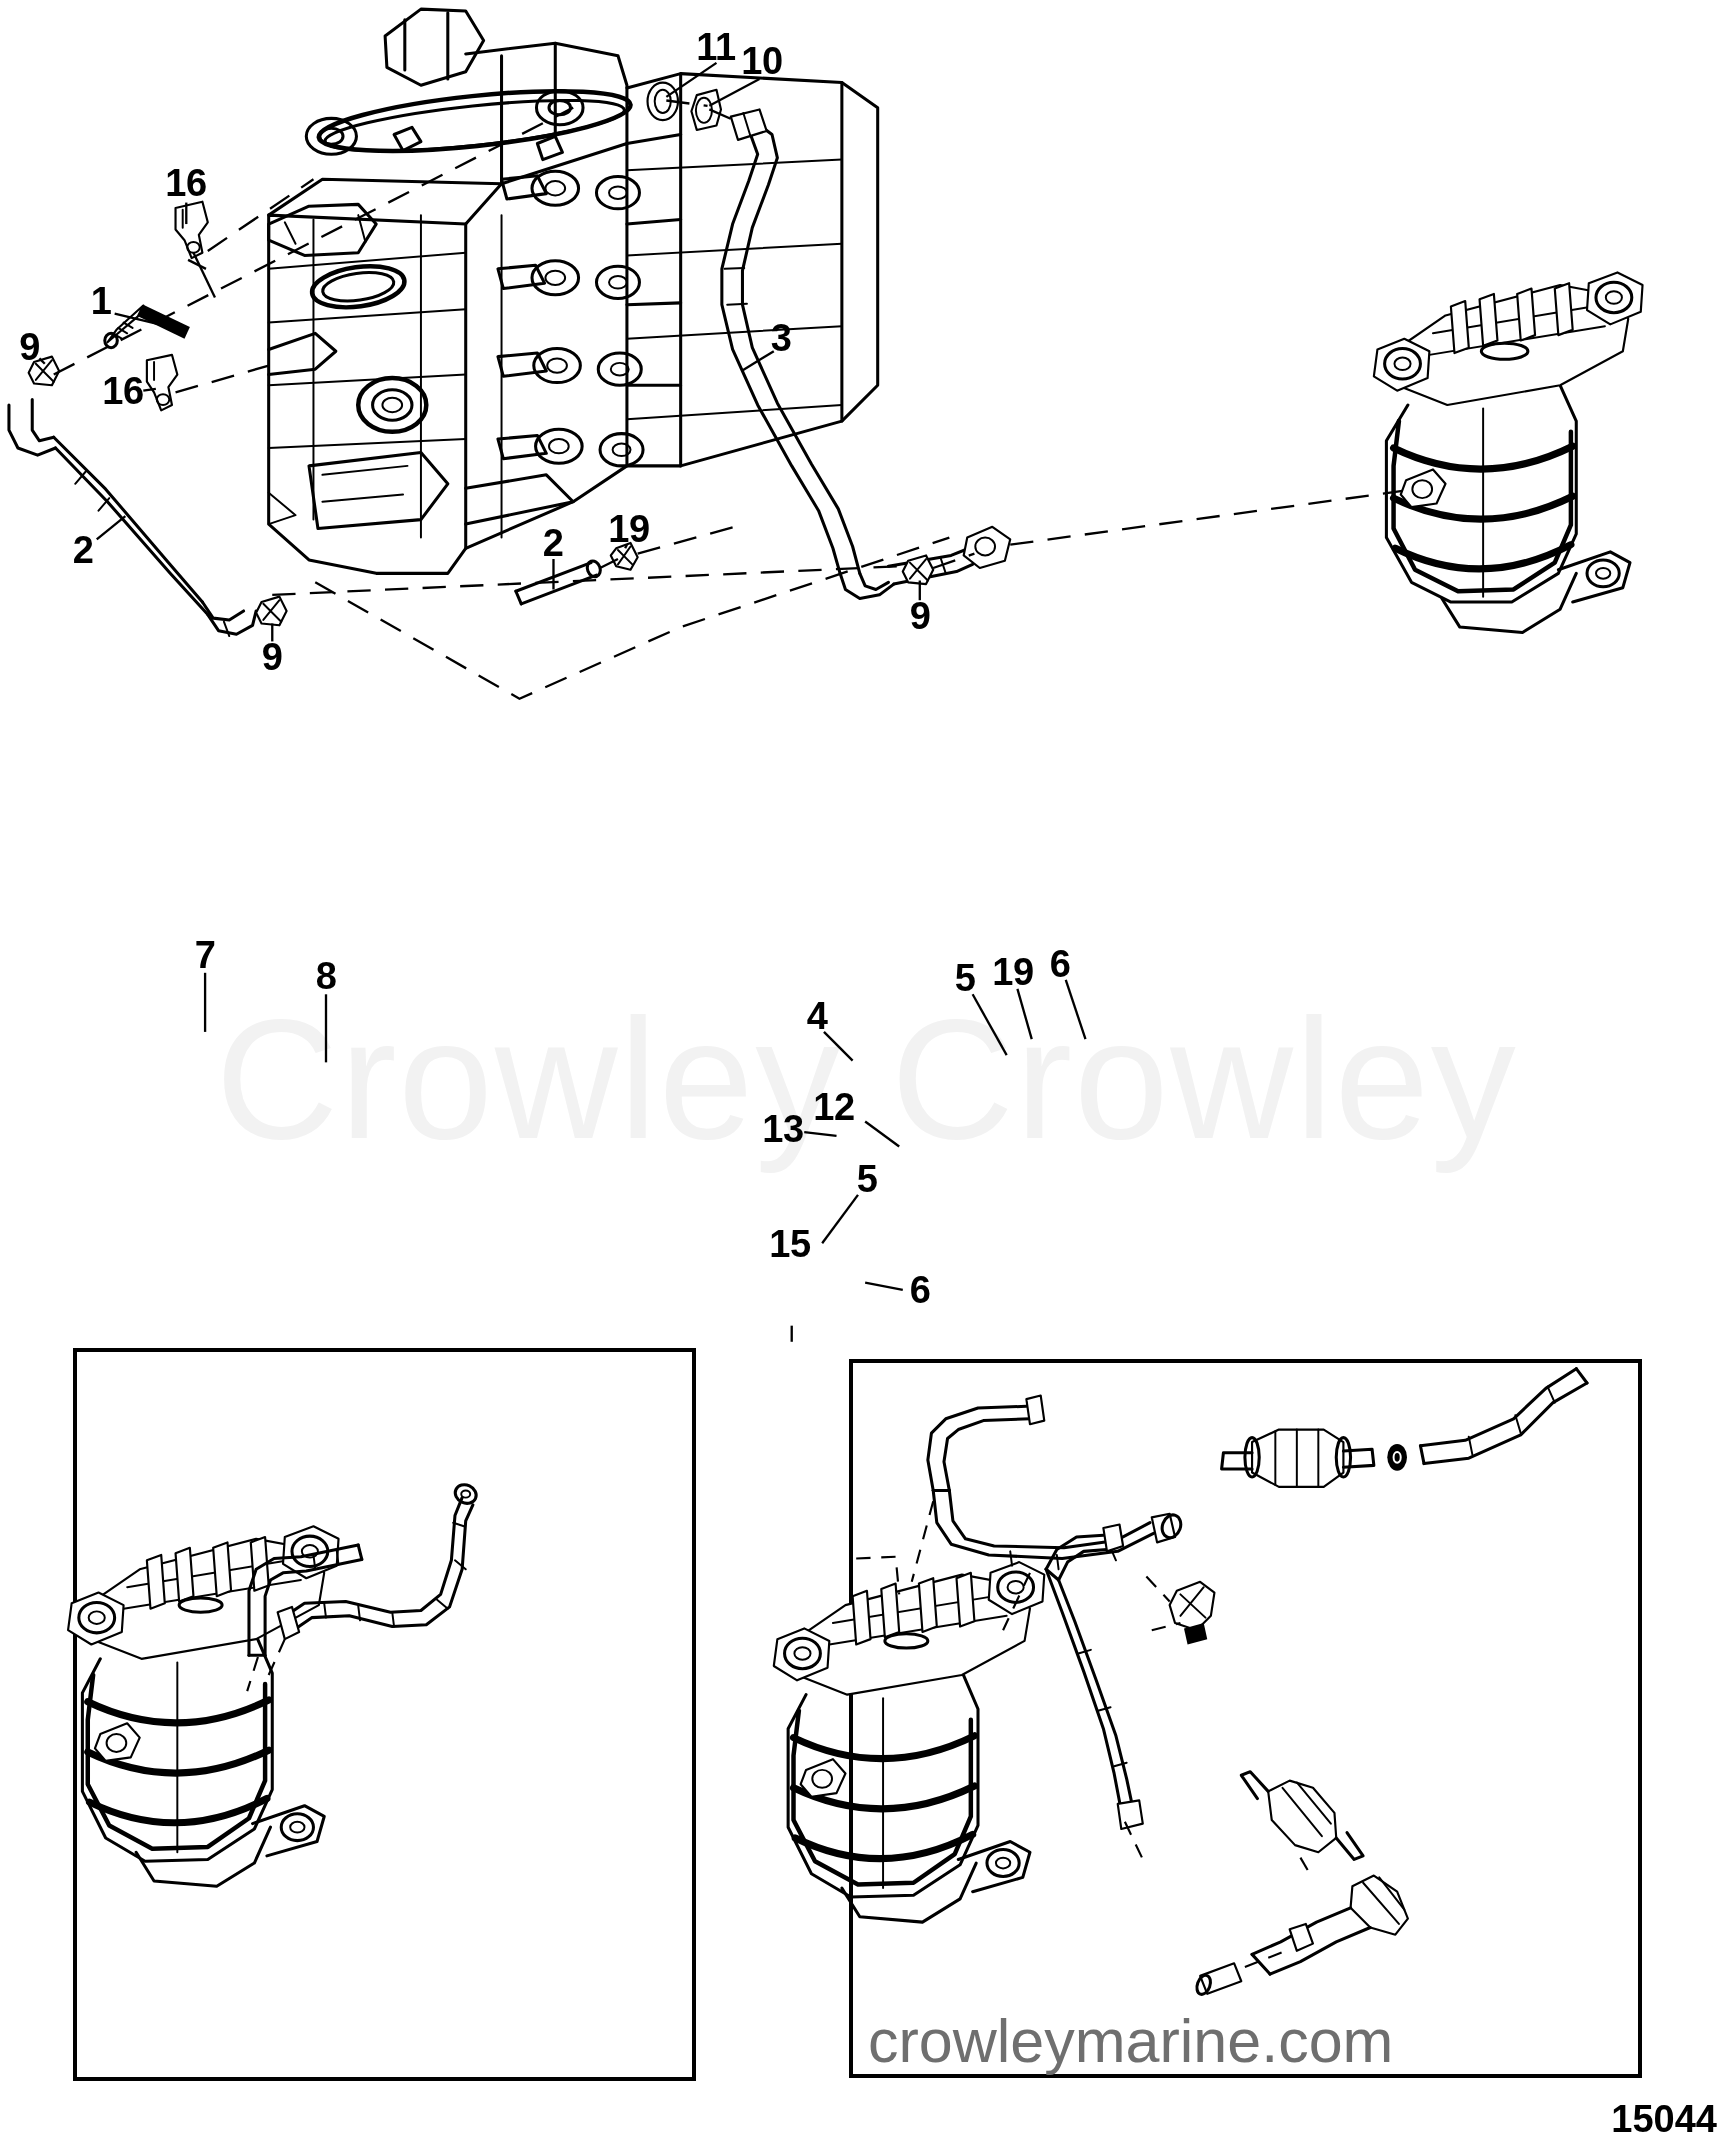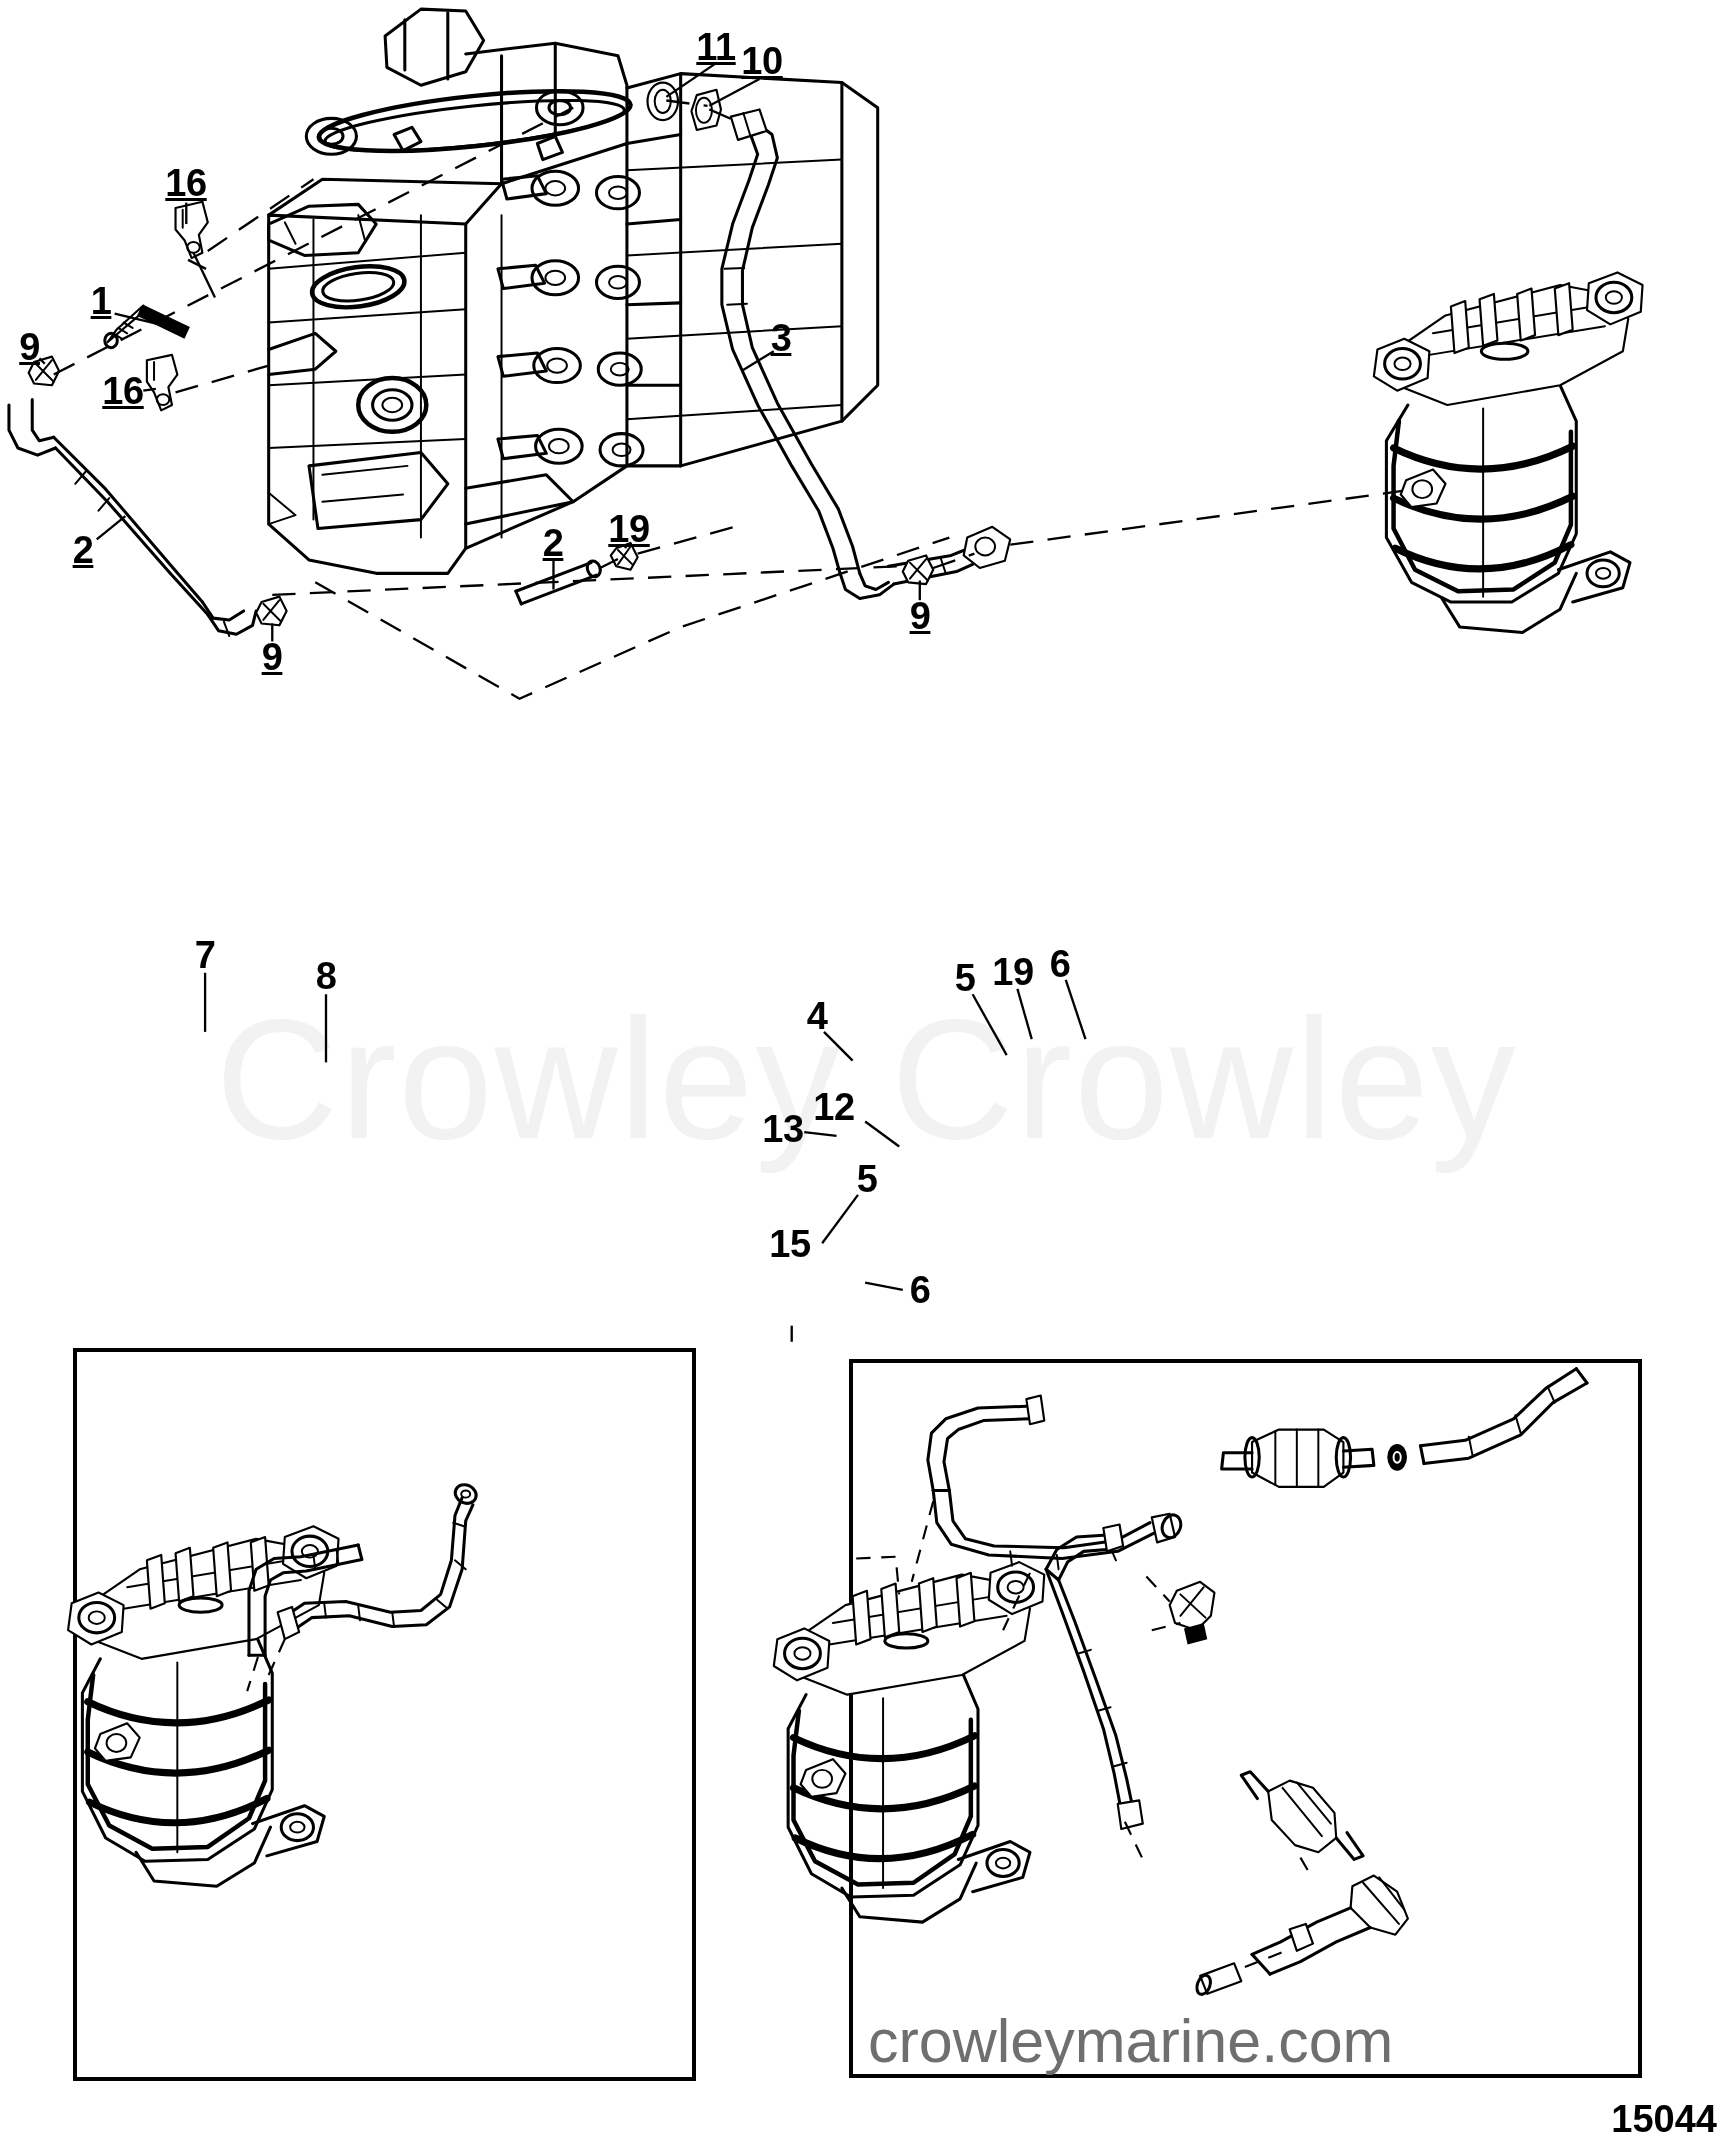--- a/index.html
+++ b/index.html
@@ -17,21 +17,21 @@
     position:absolute;
     font-family:"Liberation Sans", sans-serif;
     font-weight:700;
     color:#000;
     line-height:1;
     letter-spacing:-0.4px;
     white-space:nowrap;
     transform:translate(-50%,-50%);
     user-select:none;
   }
-  .callout.main{font-size:38px;text-decoration:underline;}
+  .callout.main{font-size:38px;}
   .callout.panel{font-size:38px;}
 
   
   .panel-box{
     position:absolute;
     border:4.5px solid #000;
     background:transparent;
     box-sizing:border-box;
   }
   #panel-left{left:73px;top:1348px;width:623px;height:733px;}

